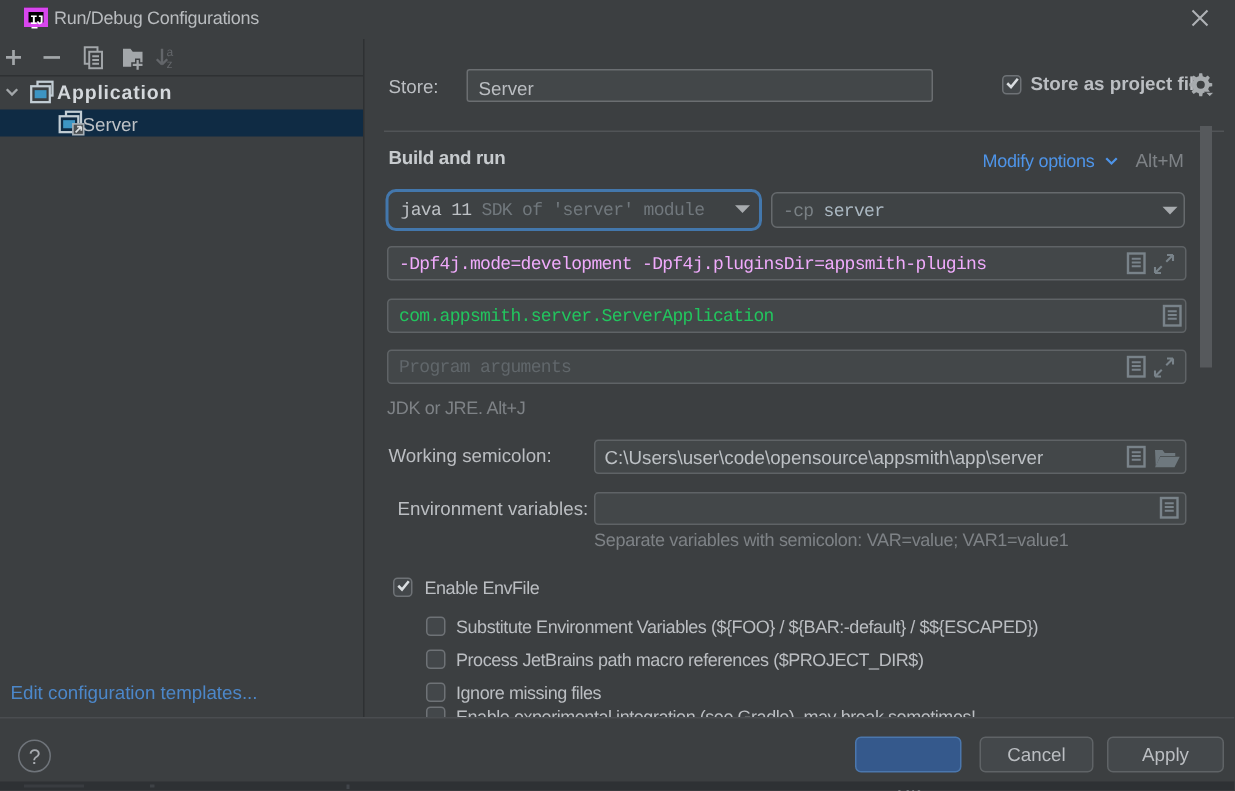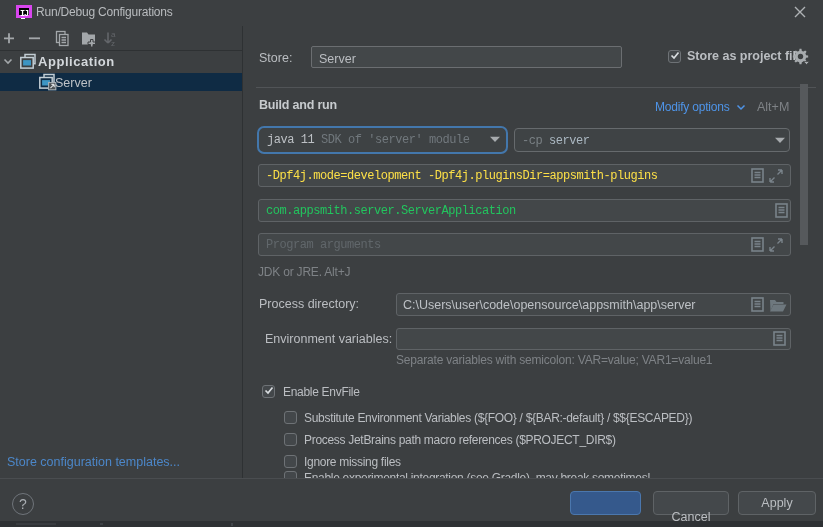--- a/index.html
+++ b/index.html
@@ -66,21 +66,21 @@
   <rect x="5" y="1.5" width="10" height="9.2" fill="none" stroke="#C2CDD4" stroke-width="1.5"></rect>
   <rect x="0.8" y="4.5" width="12.4" height="10.6" fill="#0F2B44" stroke="#C2CDD4" stroke-width="1.5"></rect>
   <rect x="3.1" y="7.1" width="7.9" height="5.4" fill="#3D95C3"></rect>
   <g>
     <rect x="9.6" y="9.6" width="7.2" height="7.2" fill="#4A4F52" stroke="#A8B0B6" stroke-width="1.1"></rect>
     <path d="M11.4 15.2 L15.2 11.4 M15.2 11.4 h-2.8 M15.2 11.4 v2.8" stroke="#DCE0E3" stroke-width="1.1" fill="none"></path>
   </g>
 </svg>
 <div class="abs txt" style="left:55px;top:77px;font-size:12.5px;color:#BEC2C6;">Server</div>
 
-<div class="abs txt blue" style="left:7px;top:456px;color:#4C87C9;">Store configuration templates...</div>
+<div class="abs txt blue" style="left:7px;top:456px;color:#4C87C9;">Edit configuration templates...</div>
 
 <div class="abs txt" style="left:259px;top:52px;">Store:</div>
 <div class="field" style="left:311px;top:46px;width:311px;height:22px;border-color:#6B6E71;border-radius:2px;"></div>
 <div class="abs txt" style="left:319px;top:53px;">Server</div>
 
 <div class="cb" style="left:668px;top:50px;"></div>
 <svg class="abs" width="12" height="11" style="left:669px;top:50px;" viewBox="0 0 12 11">
   <path d="M2.5 5.5 L5 8 L9.5 2.5" stroke="#D9DDE0" stroke-width="1.7" fill="none"></path>
 </svg>
 <div class="abs txt" style="left:687px;top:50px;font-weight:bold;">Store as project file</div>
@@ -108,21 +108,21 @@
   <path d="M1 0.8 L6 6 L11 0.8 Z" fill="#A7ABAE"></path>
 </svg>
 
 <div class="abs" style="left:514px;top:128px;width:276px;height:24px;border:1px solid #666A6D;border-radius:4px;box-sizing:border-box;background:#3F4345;"></div>
 <div class="abs mono" style="left:522px;top:134px;color:#7A8185;">-cp <span style="color:#ABB8C2;">server</span></div>
 <svg class="abs" width="12" height="7" style="left:774px;top:137px;" viewBox="0 0 12 7">
   <path d="M1 0.8 L6 6 L11 0.8 Z" fill="#A7ABAE"></path>
 </svg>
 
 <div class="field" style="left:258px;top:164px;width:533px;height:23px;"></div>
-<div class="abs mono" style="left:266px;top:169px;color:#fde047;">-Dpf4j.mode=development -Dpf4j.pluginsDir=appsmith-plugins</div>
+<div class="abs mono" style="left:266px;top:169px;color:#f0abfc;">-Dpf4j.mode=development -Dpf4j.pluginsDir=appsmith-plugins</div>
 <svg class="abs" width="13" height="15" style="left:751px;top:168px;" viewBox="0 0 13 15">
   <rect x="1" y="1" width="11" height="13" fill="none" stroke="#79838A" stroke-width="1.6"></rect>
   <path d="M3.5 4.5 H9.5 M3.5 7 H9.5 M3.5 9.5 H9.5" stroke="#79838A" stroke-width="1.3"></path>
 </svg>
 <svg class="abs" width="16" height="16" style="left:768px;top:168px;" viewBox="0 0 16 16">
   <g stroke="#79838A" stroke-width="1.4" fill="none">
     <path d="M9.5 6.5 L14 2 M14 2 h-4 M14 2 v4"></path>
     <path d="M6.5 9.5 L2 14 M2 14 h4 M2 14 v-4"></path>
   </g>
 </svg>
@@ -142,21 +142,21 @@
 </svg>
 <svg class="abs" width="16" height="16" style="left:768px;top:237px;" viewBox="0 0 16 16">
   <g stroke="#79838A" stroke-width="1.4" fill="none">
     <path d="M9.5 6.5 L14 2 M14 2 h-4 M14 2 v4"></path>
     <path d="M6.5 9.5 L2 14 M2 14 h4 M2 14 v-4"></path>
   </g>
 </svg>
 
 <div class="abs txt dim" style="left:258px;top:266px;font-size:12px;letter-spacing:-0.2px;">JDK or JRE. Alt+J</div>
 
-<div class="abs txt" style="left:259px;top:298px;">Process directory:</div>
+<div class="abs txt" style="left:259px;top:298px;">Working semicolon:</div>
 <div class="field" style="left:396px;top:293px;width:395px;height:23px;"></div>
 <div class="abs txt" style="left:403px;top:299px;color:#BDC1C5;">C:\Users\user\code\opensource\appsmith\app\server</div>
 <svg class="abs" width="13" height="15" style="left:751px;top:297px;" viewBox="0 0 13 15">
   <rect x="1" y="1" width="11" height="13" fill="none" stroke="#79838A" stroke-width="1.6"></rect>
   <path d="M3.5 4.5 H9.5 M3.5 7 H9.5 M3.5 9.5 H9.5" stroke="#79838A" stroke-width="1.3"></path>
 </svg>
 <svg class="abs" width="18" height="15" style="left:769px;top:298px;" viewBox="0 0 18 15">
   <path d="M1 2 h5 l1.5 2 h7 v2 h-10 l-3 7 z" fill="#6E787E"></path>
   <path d="M4.5 6.5 h13 l-3.5 7 h-13 z" fill="#6E787E"></path>
 </svg>
@@ -192,21 +192,21 @@
 <div class="abs" style="left:800px;top:84px;width:8px;height:161px;background:#56595C;"></div>
 
 <div class="abs" style="left:0;top:478px;width:823px;height:1px;background:#4A4D50;"></div>
 <div class="abs" style="left:12px;top:493px;width:22px;height:22px;border-radius:50%;border:1px solid #6F747A;box-sizing:border-box;"></div>
 <div class="abs txt" style="left:12px;top:497px;width:22px;text-align:center;font-size:14px;color:#A9ADB2;">?</div>
 
 <div class="abs" style="left:570px;top:491px;width:71px;height:24px;background:#35598C;border:1px solid #4B77AD;border-radius:4px;box-sizing:border-box;"></div>
 <div class="abs txt" style="left:570px;top:497px;width:73px;text-align:center;color:#DFE3E8;font-weight:normal;margin-top:27px;">OK</div>
 
 <div class="abs" style="left:653px;top:491px;width:76px;height:24px;background:#44484B;border:1px solid #5F6366;border-radius:4px;box-sizing:border-box;"></div>
-<div class="abs txt" style="left:653px;top:497px;width:76px;text-align:center;margin-top:14px;">Cancel</div>
+<div class="abs txt" style="left:653px;top:497px;width:76px;text-align:center;">Cancel</div>
 
 <div class="abs" style="left:738px;top:491px;width:78px;height:24px;background:#44484B;border:1px solid #5F6366;border-radius:4px;box-sizing:border-box;"></div>
 <div class="abs txt" style="left:738px;top:497px;width:78px;text-align:center;">Apply</div>
 
 <div class="abs" style="left:0;top:521px;width:823px;height:6px;background:#2E3134;"></div>
 <div class="abs" style="left:16px;top:523px;width:40px;height:2px;background:#393C40;"></div>
 <div class="abs" style="left:100px;top:523px;width:3px;height:2px;background:#3E4246;"></div>
 <div class="abs" style="left:231px;top:523px;width:2px;height:3px;background:#41454A;"></div>
 
 </body></html>

